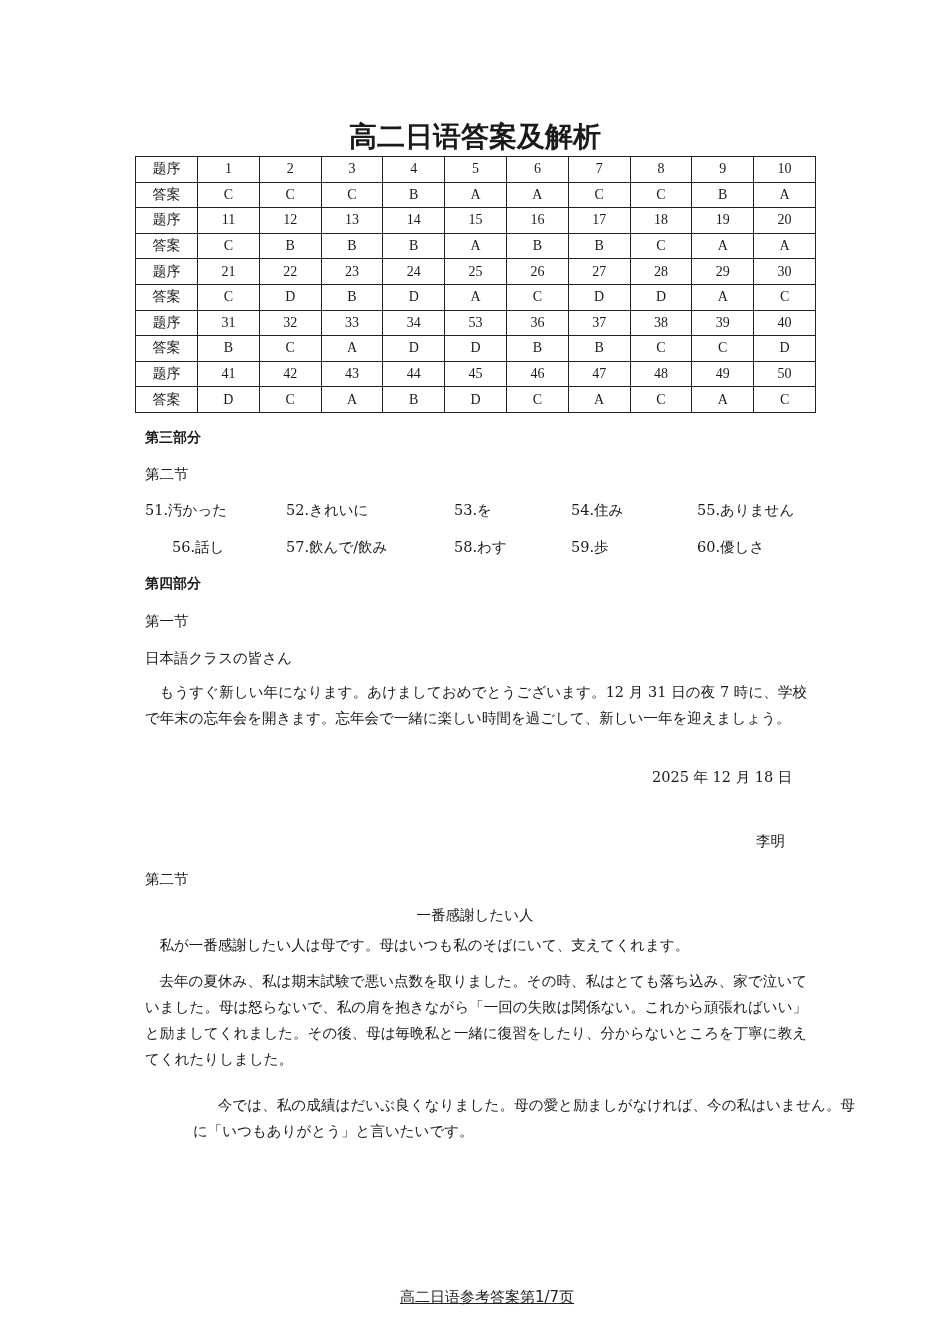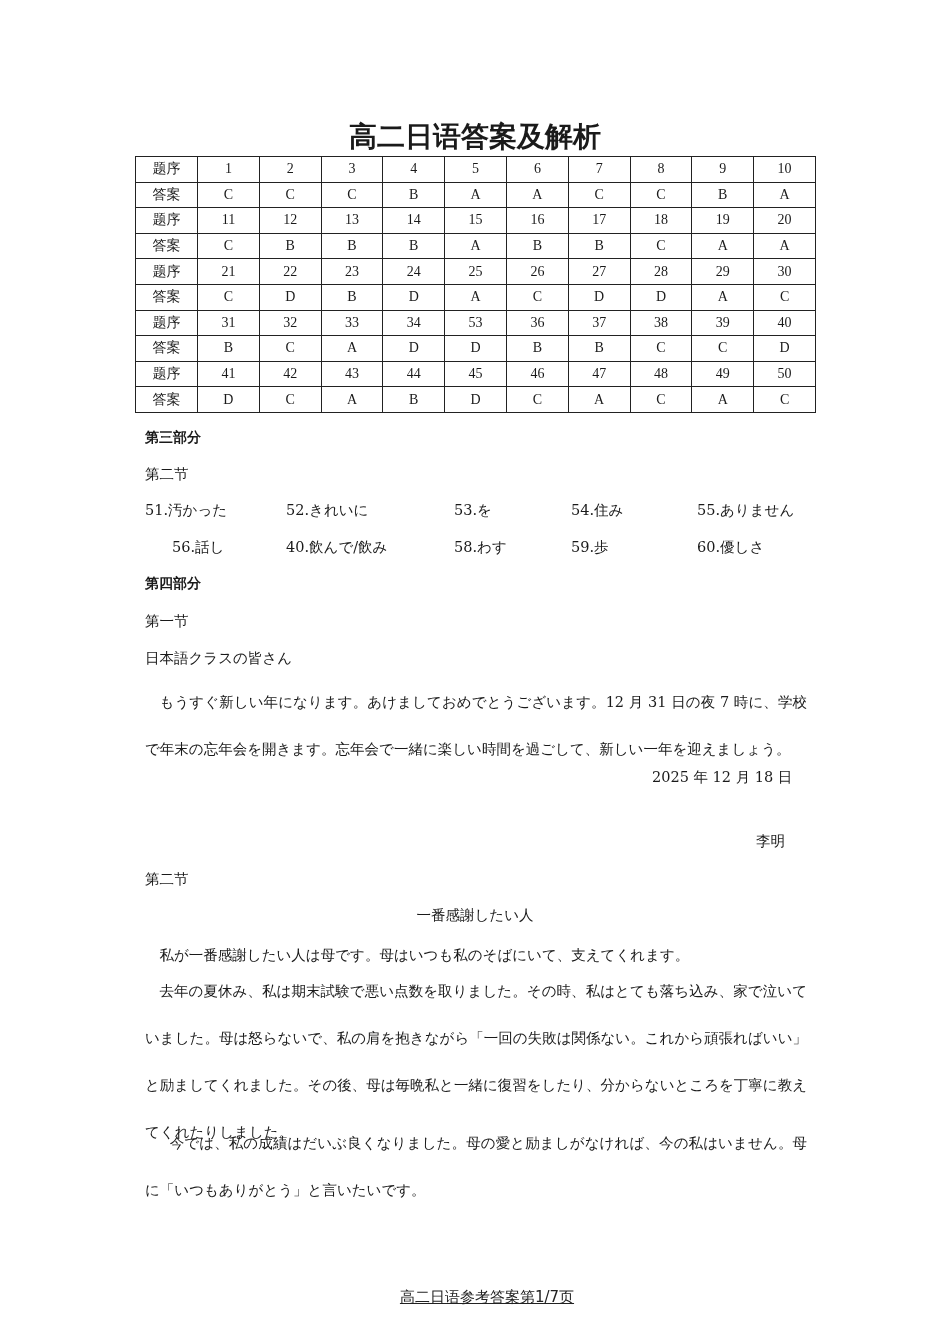--- a/index.html
+++ b/index.html
@@ -25,21 +25,21 @@
   table.answers td.hdr { width: 61px; font-family: "DejaVu Serif", serif; }
   .section-bold {
     position: absolute; left: 145px; font-weight: bold; font-size: 14px;
     font-family: "DejaVu Sans", "Liberation Sans", sans-serif;
   }
   .line {
     position: absolute; left: 145px; font-size: 14.5px; white-space: nowrap;
   }
   .fill-item { position: absolute; font-size: 14.5px; white-space: nowrap; }
   .para {
-    position: absolute; left: 145px; width: 662px; font-size: 14.5px; line-height: 47px;
+    position: absolute; left: 145px; width: 662px; font-size: 14.5px; line-height: 26px;
     text-align: justify;
   }
   .indent { text-indent: 1em; }
   .indent2 { text-indent: 1.7em; }
   .right { position: absolute; font-size: 14.5px; white-space: nowrap; }
   .center-title { position: absolute; left: 0; width: 950px; text-align: center; font-size: 14.5px; }
   .footer {
     position: absolute; left: 12px; width: 950px; top: 1288px; text-align: center;
     font-size: 15px; font-family: "DejaVu Sans", "Liberation Sans", sans-serif; color: #222; text-decoration: underline;
   }
@@ -187,31 +187,31 @@
 <div class="section-bold" style="top:429px;">第三部分</div>
 <div class="line" style="top:465px;">第二节</div>
 
 <div class="fill-item" style="left:145px;top:501px;">51.汚かった</div>
 <div class="fill-item" style="left:286px;top:501px;">52.きれいに</div>
 <div class="fill-item" style="left:454px;top:501px;">53.を</div>
 <div class="fill-item" style="left:571px;top:501px;">54.住み</div>
 <div class="fill-item" style="left:697px;top:501px;">55.ありません</div>
 
 <div class="fill-item" style="left:139px;top:538px;margin-left:33px;">56.話し</div>
-<div class="fill-item" style="left:286px;top:538px;">40.飲んで/飲み</div>
+<div class="fill-item" style="left:286px;top:538px;">57.飲んで/飲み</div>
 <div class="fill-item" style="left:454px;top:538px;">58.わす</div>
 <div class="fill-item" style="left:571px;top:538px;">59.歩</div>
 <div class="fill-item" style="left:697px;top:538px;">60.優しさ</div>
 
 <div class="section-bold" style="top:575px;">第四部分</div>
 <div class="line" style="top:612px;">第一节</div>
 <div class="line" style="top:649px;font-family:Liberation Mono, monospace;">日本語クラスの皆さん</div>
 <div class="para indent" style="top:679px;">もうすぐ新しい年になります。あけましておめでとうございます。12 月 31 日の夜 7 時に、学校で年末の忘年会を開きます。忘年会で一緒に楽しい時間を過ごして、新しい一年を迎えましょう。</div>
 <div class="right" style="left:652px;top:768px;">2025 年 12 月 18 日</div>
 <div class="right" style="left:756px;top:832px;">李明</div>
 
 <div class="line" style="top:870px;">第二节</div>
 <div class="center-title" style="top:906px;">一番感謝したい人</div>
 <div class="para indent" style="top:932px;">私が一番感謝したい人は母です。母はいつも私のそばにいて、支えてくれます。</div>
 <div class="para indent" style="top:968px;">去年の夏休み、私は期末試験で悪い点数を取りました。その時、私はとても落ち込み、家で泣いていました。母は怒らないで、私の肩を抱きながら「一回の失敗は関係ない。これから頑張ればいい」と励ましてくれました。その後、母は毎晩私と一緒に復習をしたり、分からないところを丁寧に教えてくれたりしました。</div>
-<div class="para indent2" style="top:1120px;">今では、私の成績はだいぶ良くなりました。母の愛と励ましがなければ、今の私はいません。母に「いつもありがとう」と言いたいです。</div>
+<div class="para indent2" style="top:1092px;margin-left:48px;">今では、私の成績はだいぶ良くなりました。母の愛と励ましがなければ、今の私はいません。母に「いつもありがとう」と言いたいです。</div>
 
 <div class="footer">高二日语参考答案第1/7页</div>
 
 </body></html>

